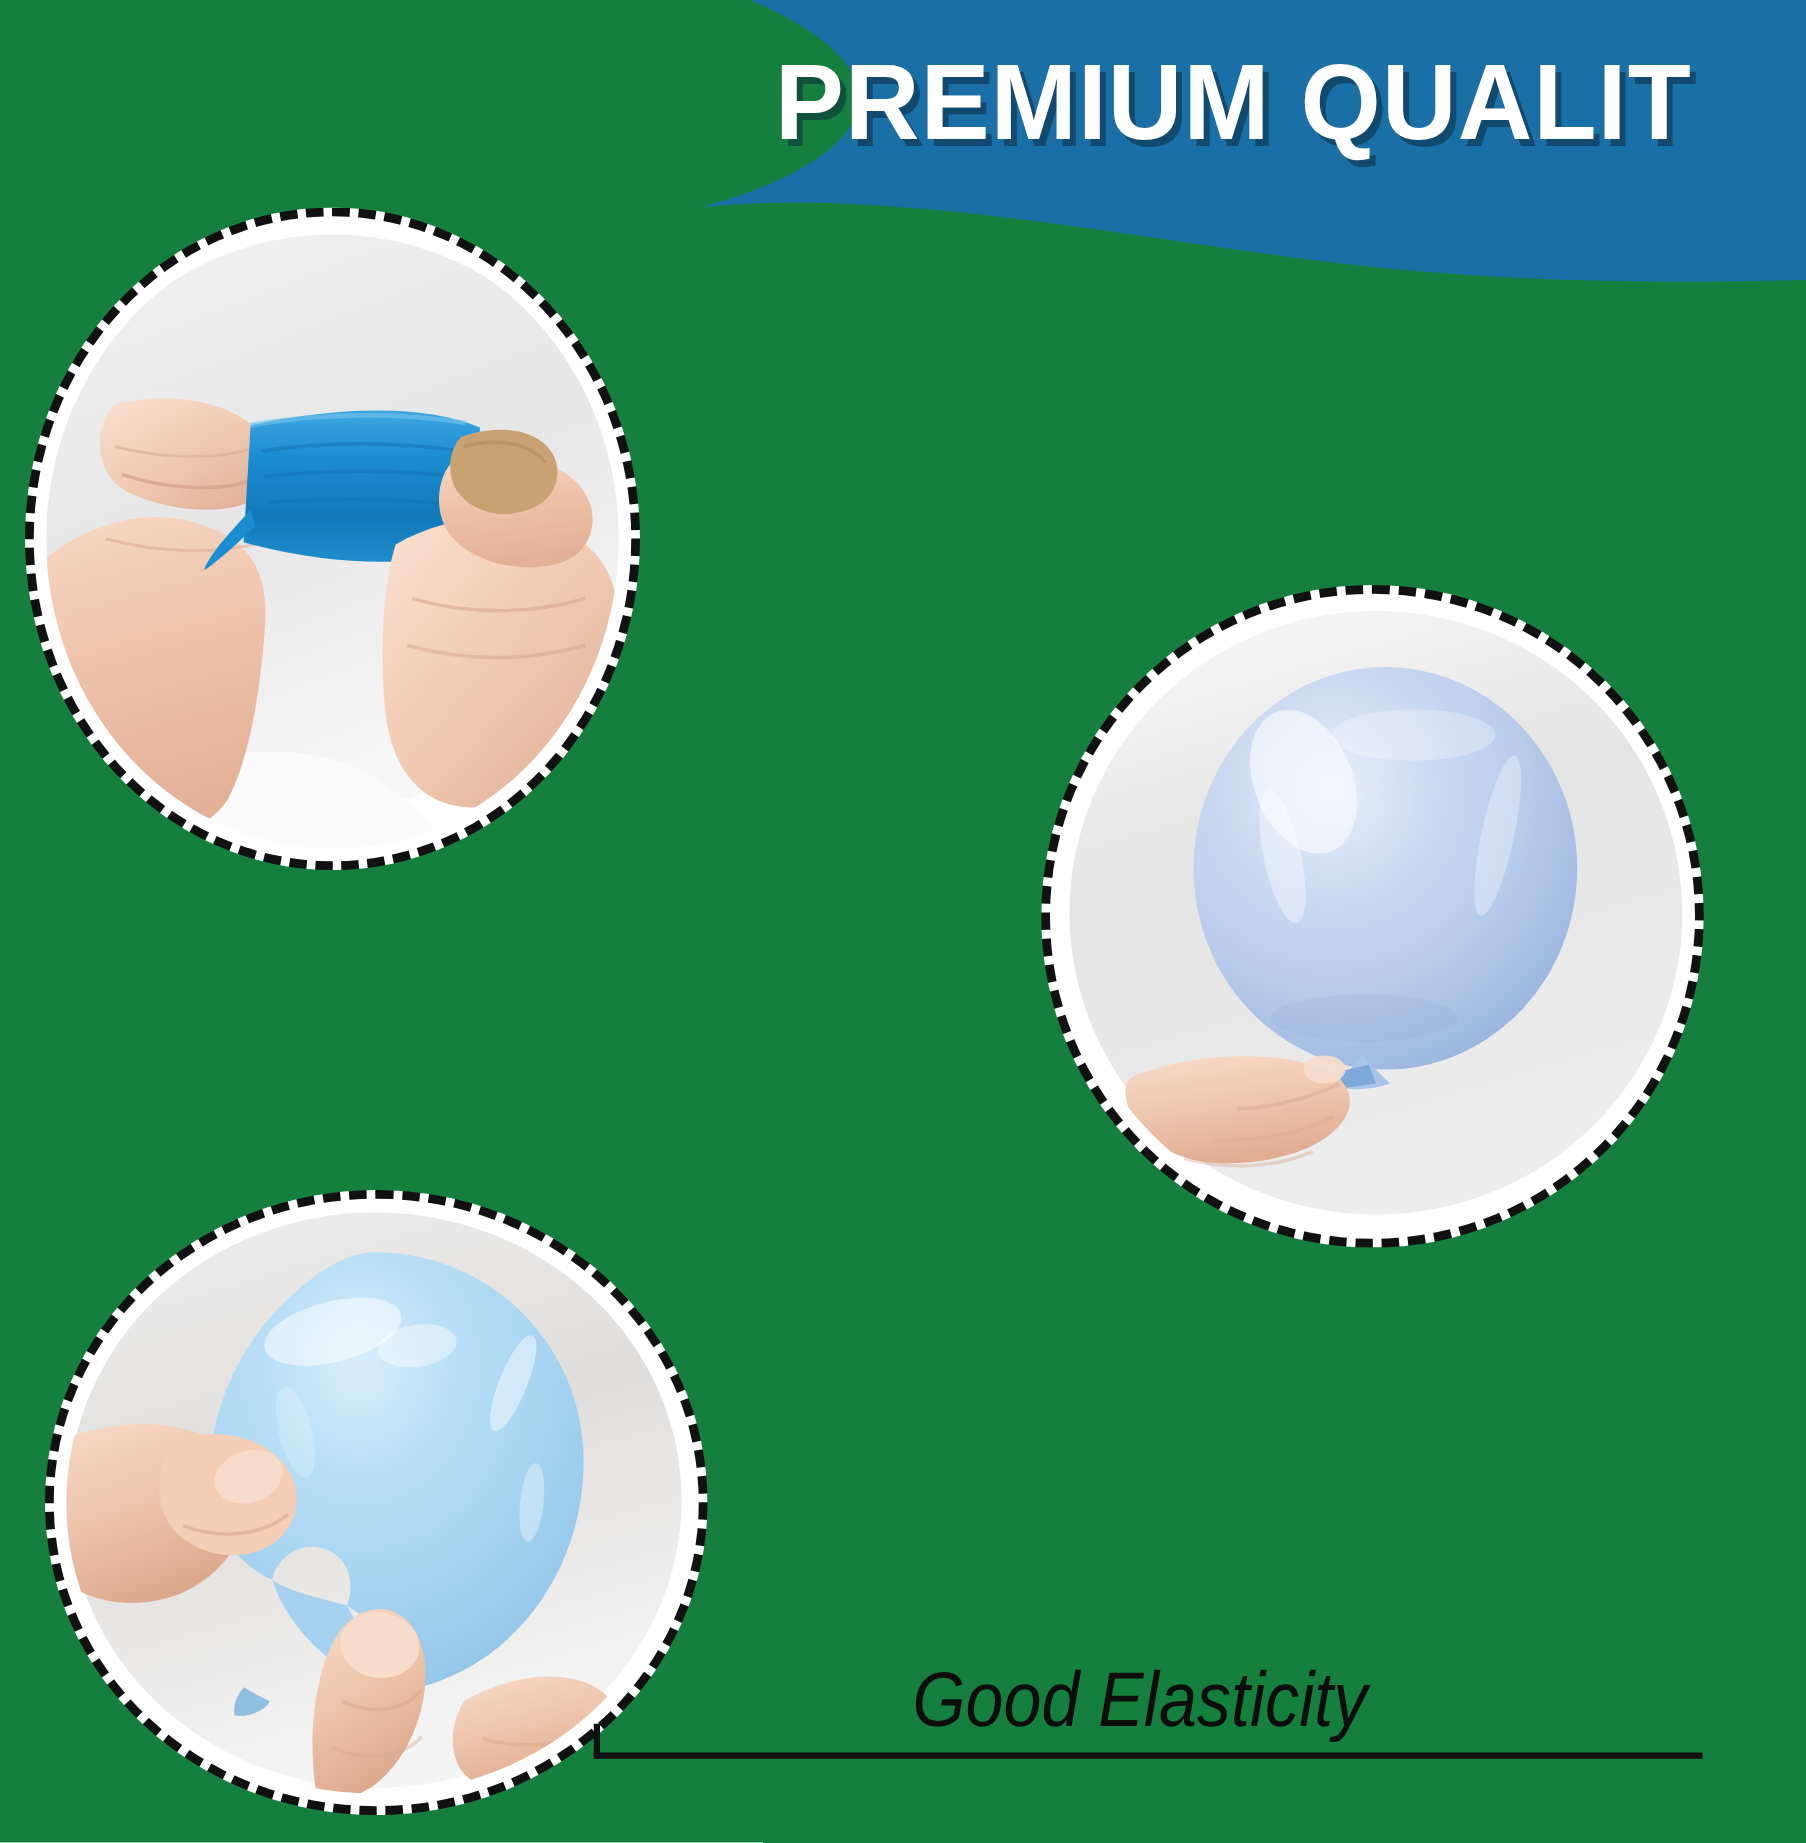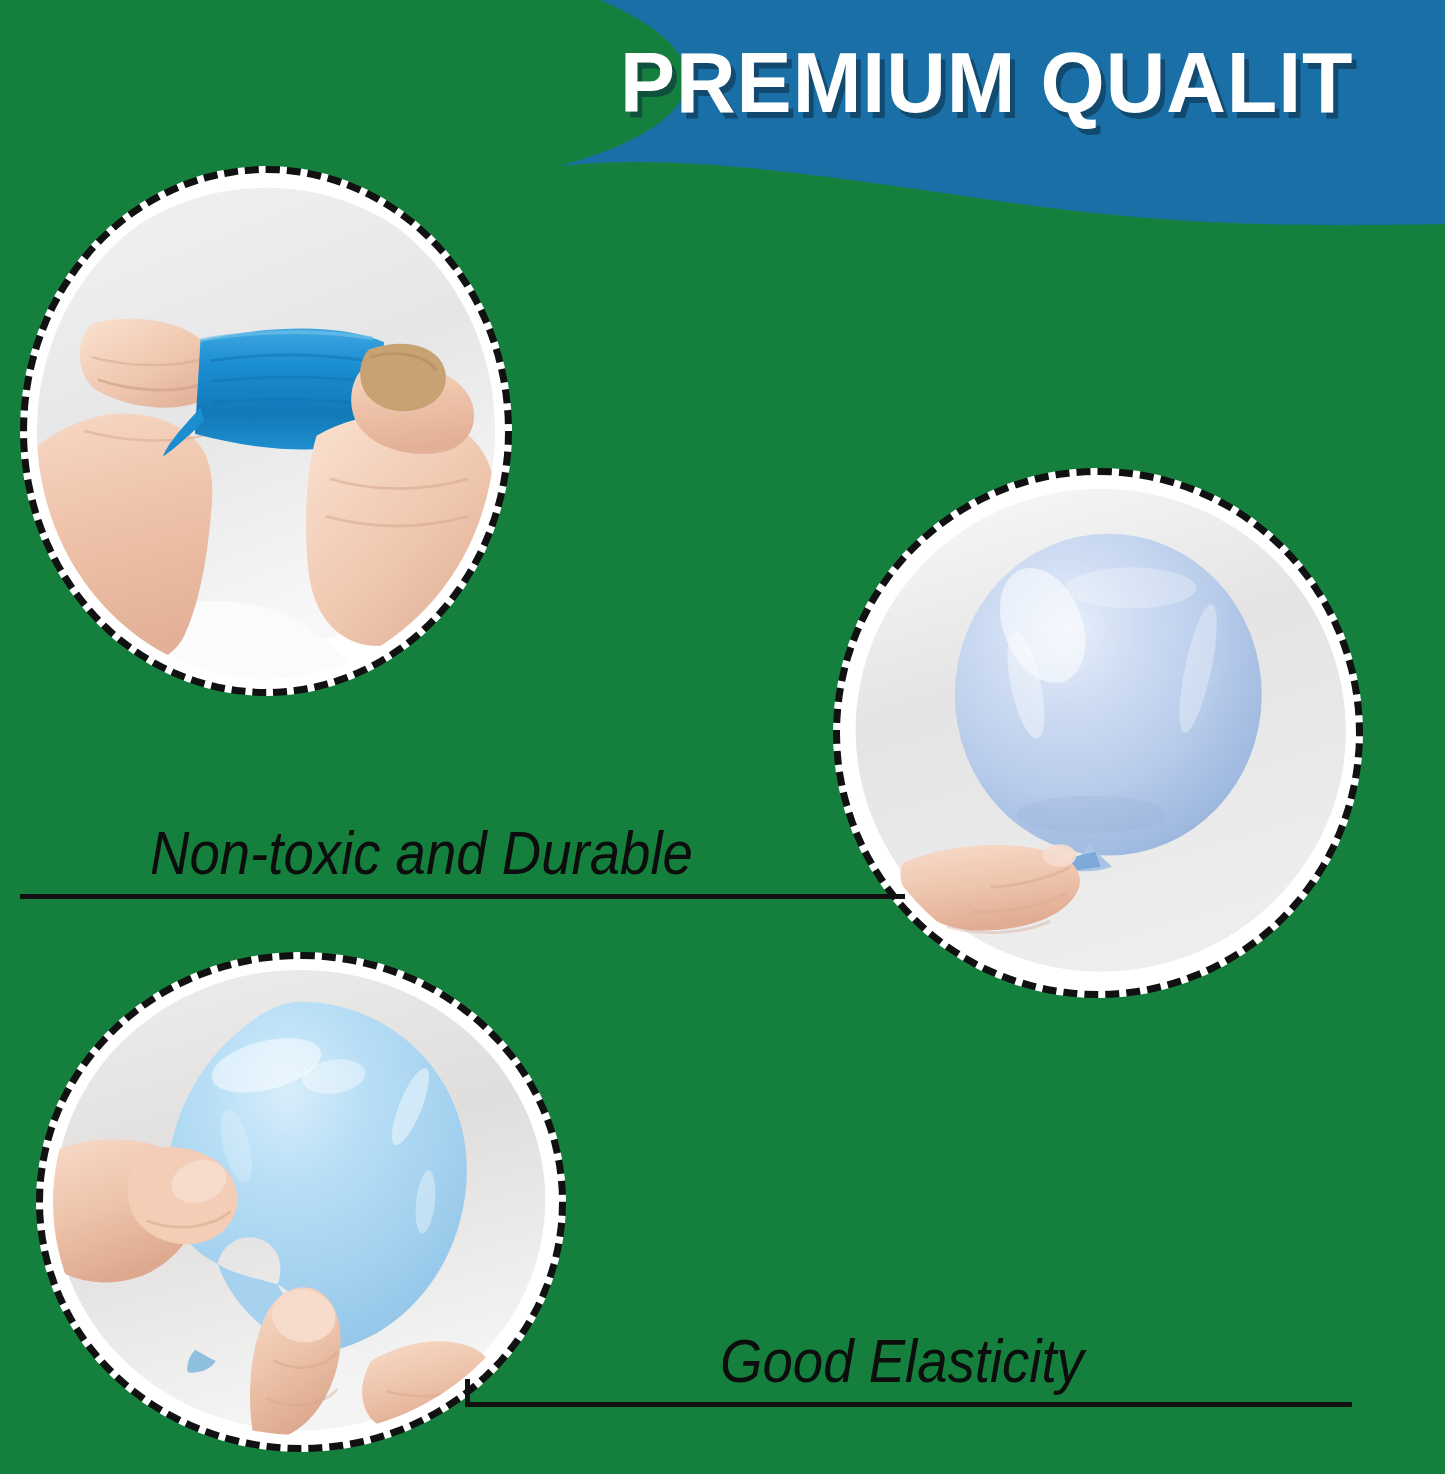--- a/index.html
+++ b/index.html
@@ -101,21 +101,21 @@
     height: 5px;
     background: #111111;
   }
 
   #callout-material { left: 512px;  top: 330px;  width: 888px;  height: 104px; }
   #callout-material .callout-text { left: 168px; transform-origin: left bottom; }
 
   #callout-durable  { left: 20px;   top: 795px;  width: 885px;  height: 104px; }
   #callout-durable  .callout-text { left: 130px; transform-origin: left bottom; }
 
-  #callout-elastic  { left: 465px;  top: 1303px; width: 887px;  height: 104px; }
+  #callout-elastic  { left: 475px;  top: 1303px; width: 887px;  height: 104px; }
   #callout-elastic  .callout-text { left: 255px; transform-origin: left bottom; }
 </style>
 </head>
 <body>
 
 <div id="page">
 
   <svg class="banner-svg" viewBox="0 0 1445 240" preserveAspectRatio="none">
     <path id="banner-path" d="M 1445,0 L 600,0 C 740,60 700,128 560,166 C 700,150 880,186 1050,208 C 1210,228 1340,226 1445,224 Z" fill="#1a70a6"></path>
   </svg>
@@ -224,24 +224,20 @@
         <path d="M 60,402 C 110,382 170,380 214,392 C 240,400 250,416 244,432
                  C 232,462 182,478 132,476 C 92,474 64,452 56,428 C 52,414 54,406 60,402 Z" fill="url(#skin3)"></path>
         <path d="M 150,430 C 182,428 214,420 236,408" stroke="#d8ab93" stroke-width="3" fill="none" opacity="0.55"></path>
         <path d="M 130,456 C 166,458 206,450 232,436" stroke="#d8ab93" stroke-width="3" fill="none" opacity="0.45"></path>
         <path d="M 104,472 C 140,482 184,480 214,466" stroke="#d8ab93" stroke-width="3" fill="none" opacity="0.4"></path>
         <ellipse cx="224" cy="396" rx="18" ry="12" fill="#f6ddce" opacity="0.9"></ellipse>
       </svg>
     </div>
   </div>
 
-  <div id="callout-durable" class="callout">
-    <div class="callout-rule"></div>
-    <div class="callout-text">Non-toxic and Durable</div>
-  </div>
 
   <div id="circle-squeeze" class="photo-circle">
     <div class="photo-inner">
       <svg class="photo-art" viewBox="0 0 530 500" preserveAspectRatio="xMidYMid slice">
         <defs>
           <radialGradient id="balloon3" cx="0.4" cy="0.26" r="0.85">
             <stop offset="0%" stop-color="#d8edfb"></stop>
             <stop offset="30%" stop-color="#b9dff6"></stop>
             <stop offset="66%" stop-color="#a3d1ef"></stop>
             <stop offset="100%" stop-color="#8fc2e6"></stop>

